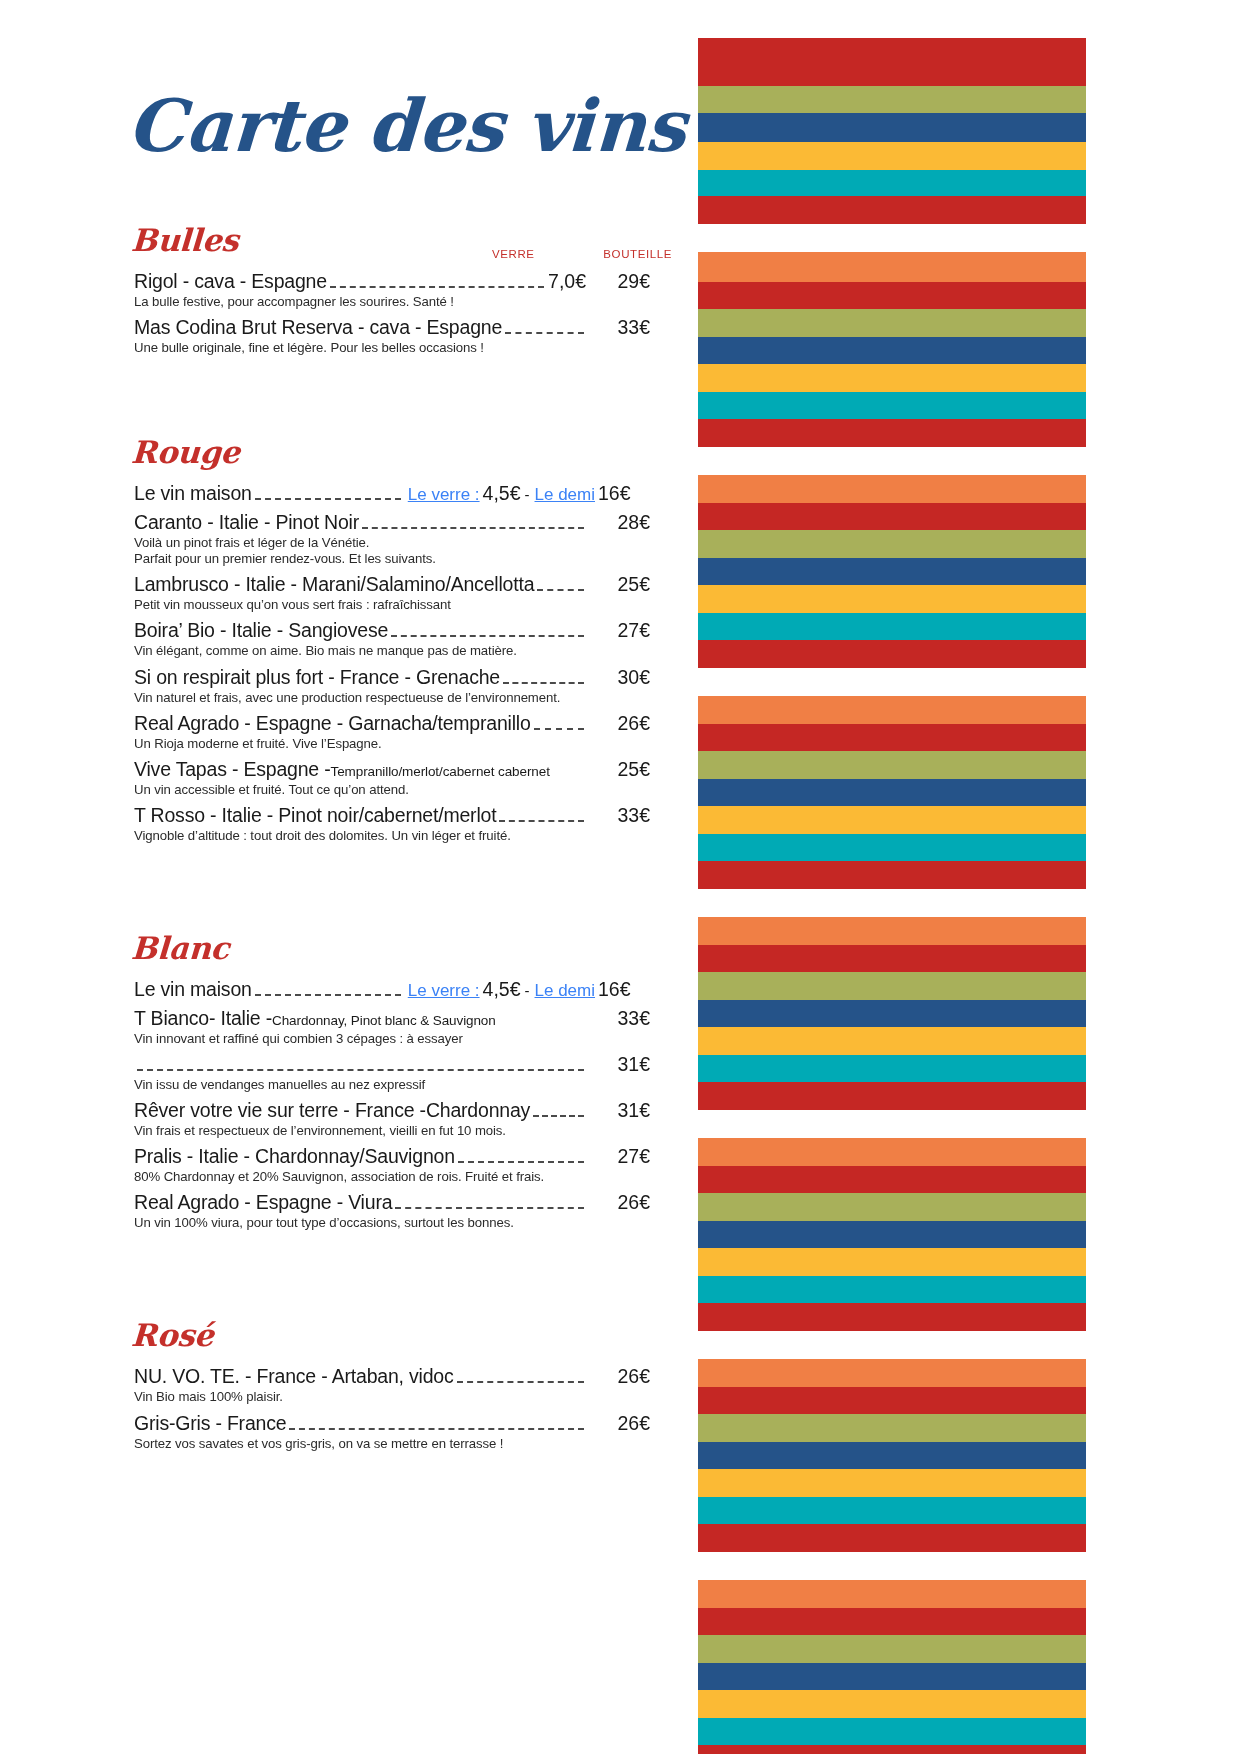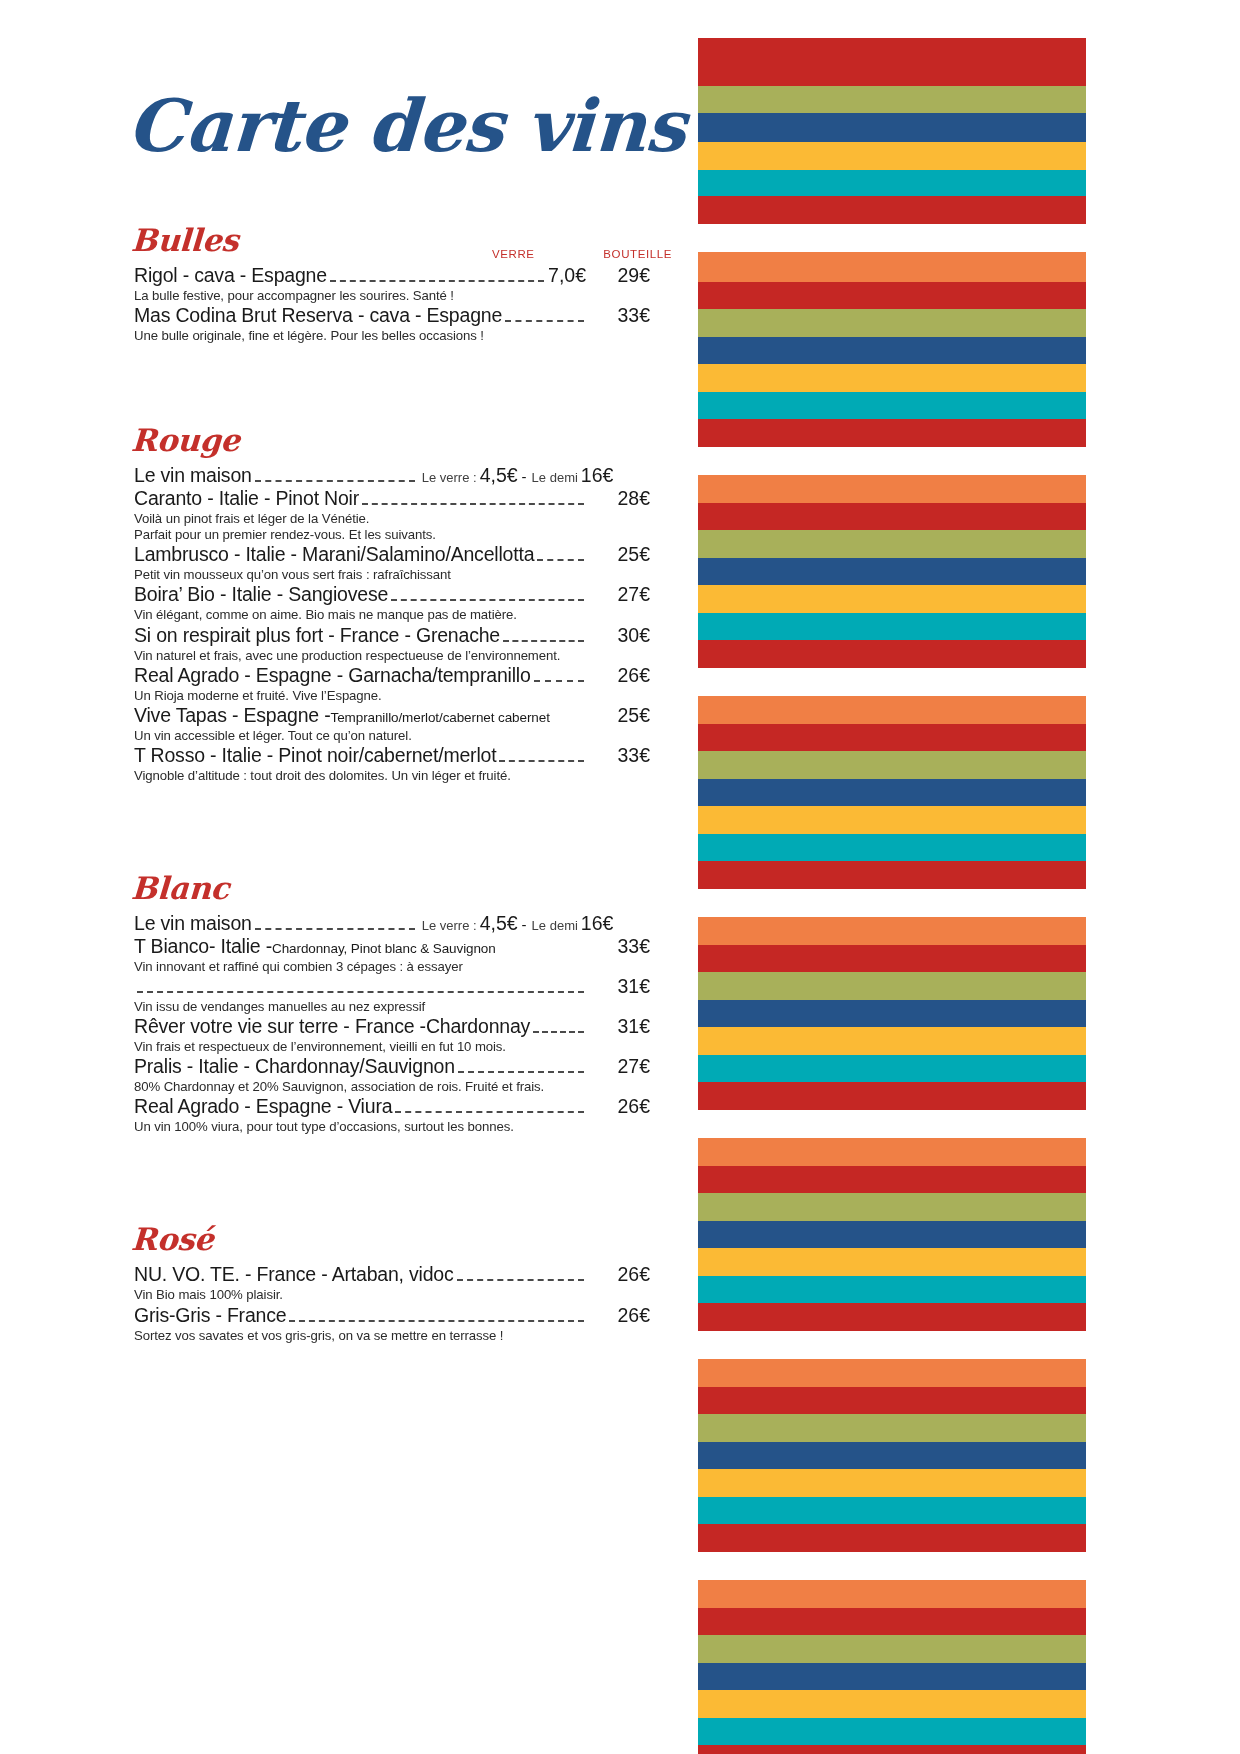--- a/index.html
+++ b/index.html
@@ -67,20 +67,21 @@
     justify-content: space-between;
     font-size: 11.5px;
     letter-spacing: 0.6px;
     color: #C4302B;
   }
   .col-heads span { display: inline-block; }
 
   
   .wine {
     position: relative;
+    margin-top: 6px;
   }
   .wine-line {
     display: flex;
     align-items: baseline;
     width: 100%;
   }
   .wine-name {
     font-size: 19.5px;
     color: #1a1a1a;
     letter-spacing: -0.2px;
@@ -102,24 +103,25 @@
   }
   .leader.short { max-width: 160px; }
   .leader.none { border-bottom: none; }
   .glass-price {
     font-size: 19.5px;
     color: #1a1a1a;
     white-space: nowrap;
     padding-right: 2px;
   }
   .glass-label {
-    font-size: 13px;
-    color: #404040;
+    font-size: 17px;
+    color: #3b82f6;
     white-space: nowrap;
     padding: 0 3px;
+    text-decoration: underline;
   }
   .dash-sep {
     font-size: 15px;
     color: #1a1a1a;
     padding: 0 2px;
   }
   .bottle-price {
     width: 62px;
     text-align: right;
     font-size: 19.5px;
@@ -231,21 +233,21 @@
             </div>
             <div class="desc">Un Rioja moderne et fruité. Vive l’Espagne.</div>
           </div>
           <div class="wine">
             <div class="wine-line">
               <span class="wine-name">Vive Tapas - Espagne - </span>
               <span class="grape">Tempranillo/merlot/cabernet cabernet</span>
               <span class="leader none"></span>
               <span class="bottle-price">25€</span>
             </div>
-            <div class="desc">Un vin accessible et léger. Tout ce qu’on naturel.</div>
+            <div class="desc">Un vin accessible et fruité. Tout ce qu’on attend.</div>
           </div>
           <div class="wine">
             <div class="wine-line">
               <span class="wine-name">T Rosso - Italie - Pinot noir/cabernet/merlot</span>
               <span class="leader"></span>
               <span class="bottle-price">33€</span>
             </div>
             <div class="desc">Vignoble d’altitude : tout droit des dolomites. Un vin léger et fruité.</div>
           </div>
         </div>

